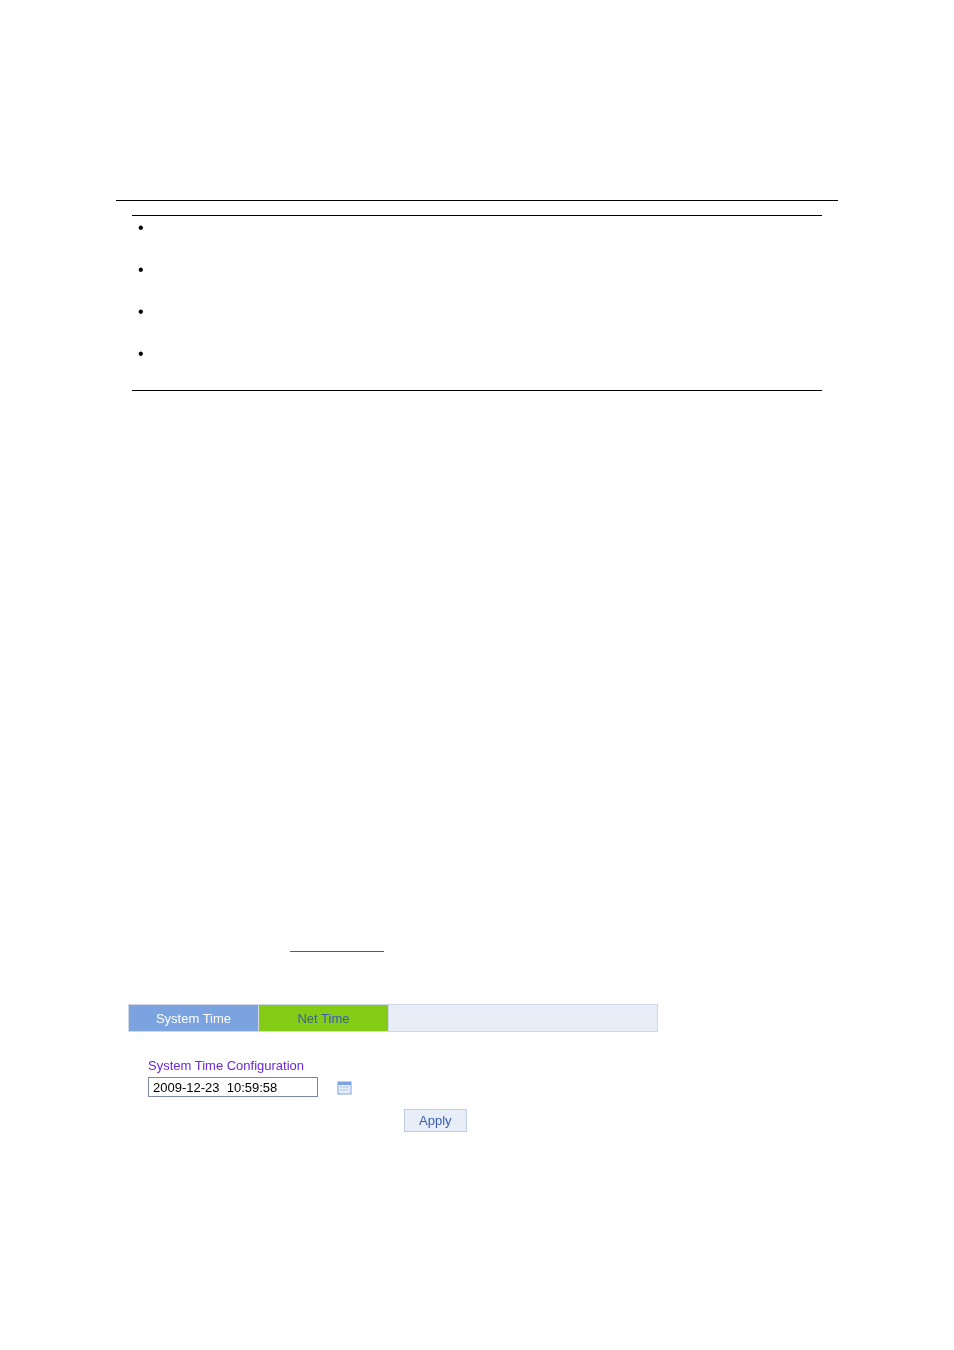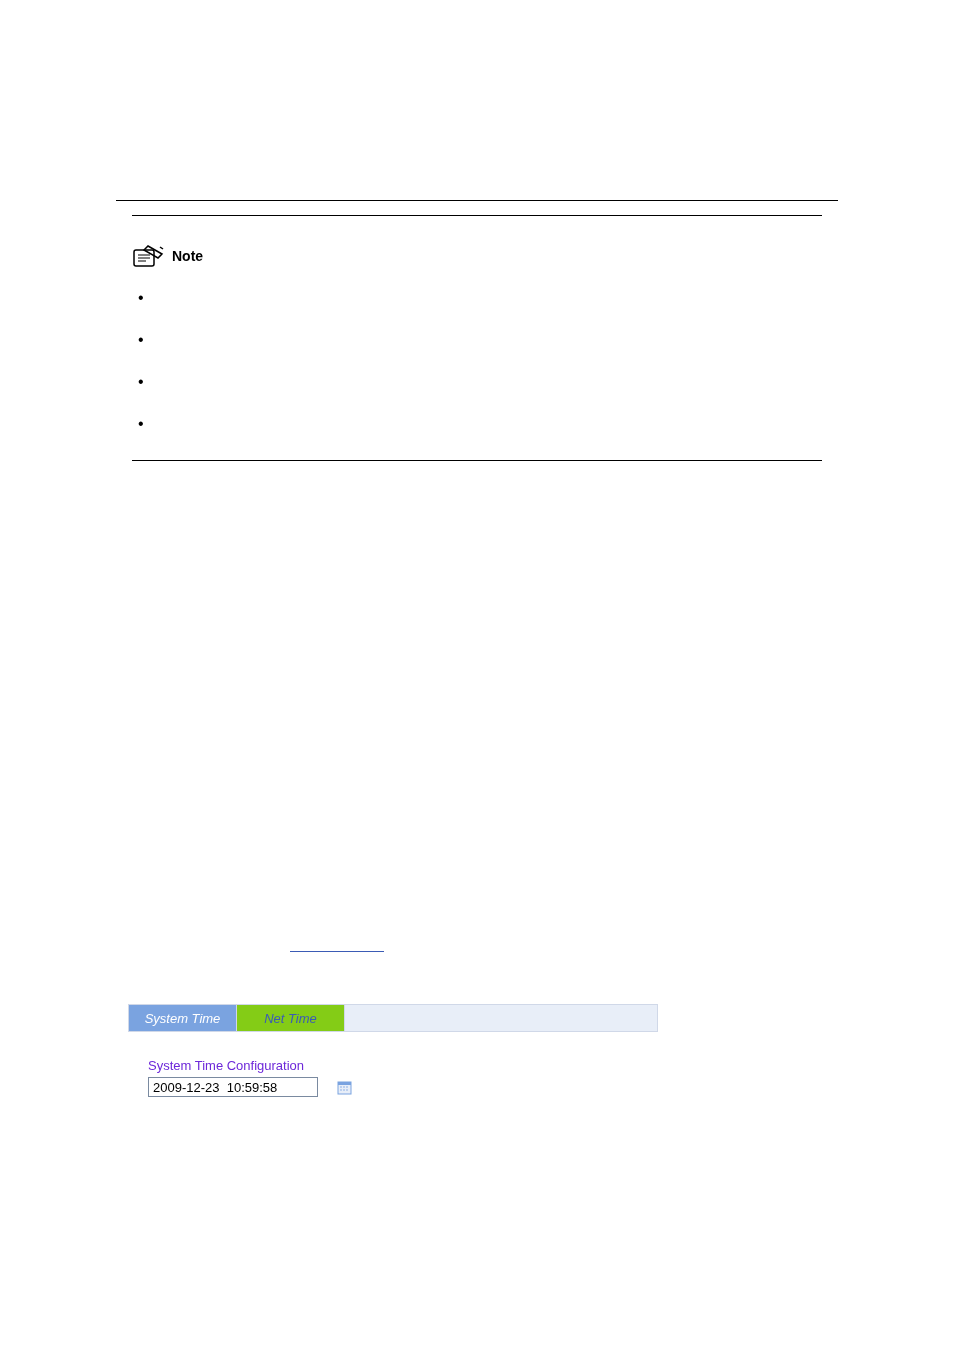--- a/index.html
+++ b/index.html
@@ -68,27 +68,26 @@
       left: 128px;
       width: 530px;
     }
     .tabs-row {
       display: flex;
       height: 28px;
       background: #e8eef8;
       border: 1px solid #d0d8e8;
     }
     .tab {
-      width: 108px;
+      width: 130px;
       display: flex;
       align-items: center;
       justify-content: center;
       font-size: 13px;
       border-right: 1px solid #d0d8e8;
-      font-style: italic;
     }
     .tab-active {
       background: #7aa3e0;
       color: #fff;
     }
     .tab-inactive {
       background: #84cc16;
       color: #3b5bb5;
     }
     .tabs-rest { flex: 1; background: #e8eef8; }
@@ -135,31 +134,20 @@
       font-family: Arial, sans-serif;
     }
   </style>
 </head>
 <body>
 
 <div class="page-content">
   <hr class="rule">
   <div class="note-block">
     <hr class="note-rule">
-    <div class="note-header">
-      <svg width="34" height="24" viewBox="0 0 34 24">
-        <rect x="2" y="6" width="20" height="16" rx="2" fill="none" stroke="#000" stroke-width="1.5"></rect>
-        <line x1="6" y1="11" x2="18" y2="11" stroke="#000" stroke-width="1"></line>
-        <line x1="6" y1="14" x2="18" y2="14" stroke="#000" stroke-width="1"></line>
-        <line x1="6" y1="17" x2="14" y2="17" stroke="#000" stroke-width="1"></line>
-        <path d="M 16 2 L 30 10 L 26 14 L 12 6 Z" fill="none" stroke="#000" stroke-width="1.5"></path>
-        <path d="M 28 3 L 31 5" stroke="#000" stroke-width="1.5"></path>
-      </svg>
-      <span class="note-header-text">Note</span>
-    </div>
     <ul class="note-list">
       <li><span></span></li>
       <li><span></span></li>
       <li><span></span></li>
       <li><span></span></li>
     </ul>
     <hr class="note-rule">
   </div>
 </div>
 
@@ -186,13 +174,16 @@
           <line x1="4" y1="7" x2="4" y2="7" stroke="#7aa3e0" stroke-width="1.5" stroke-linecap="round"></line>
           <line x1="7" y1="7" x2="7" y2="7" stroke="#7aa3e0" stroke-width="1.5" stroke-linecap="round"></line>
           <line x1="10" y1="7" x2="10" y2="7" stroke="#7aa3e0" stroke-width="1.5" stroke-linecap="round"></line>
           <line x1="4" y1="10" x2="4" y2="10" stroke="#7aa3e0" stroke-width="1.5" stroke-linecap="round"></line>
           <line x1="7" y1="10" x2="7" y2="10" stroke="#7aa3e0" stroke-width="1.5" stroke-linecap="round"></line>
           <line x1="10" y1="10" x2="10" y2="10" stroke="#7aa3e0" stroke-width="1.5" stroke-linecap="round"></line>
         </svg>
       </span>
     </div>
   </div>
+  <div class="apply-row">
+    <button class="apply-btn">Apply</button>
+  </div>
 </div>
 
 </body></html>

